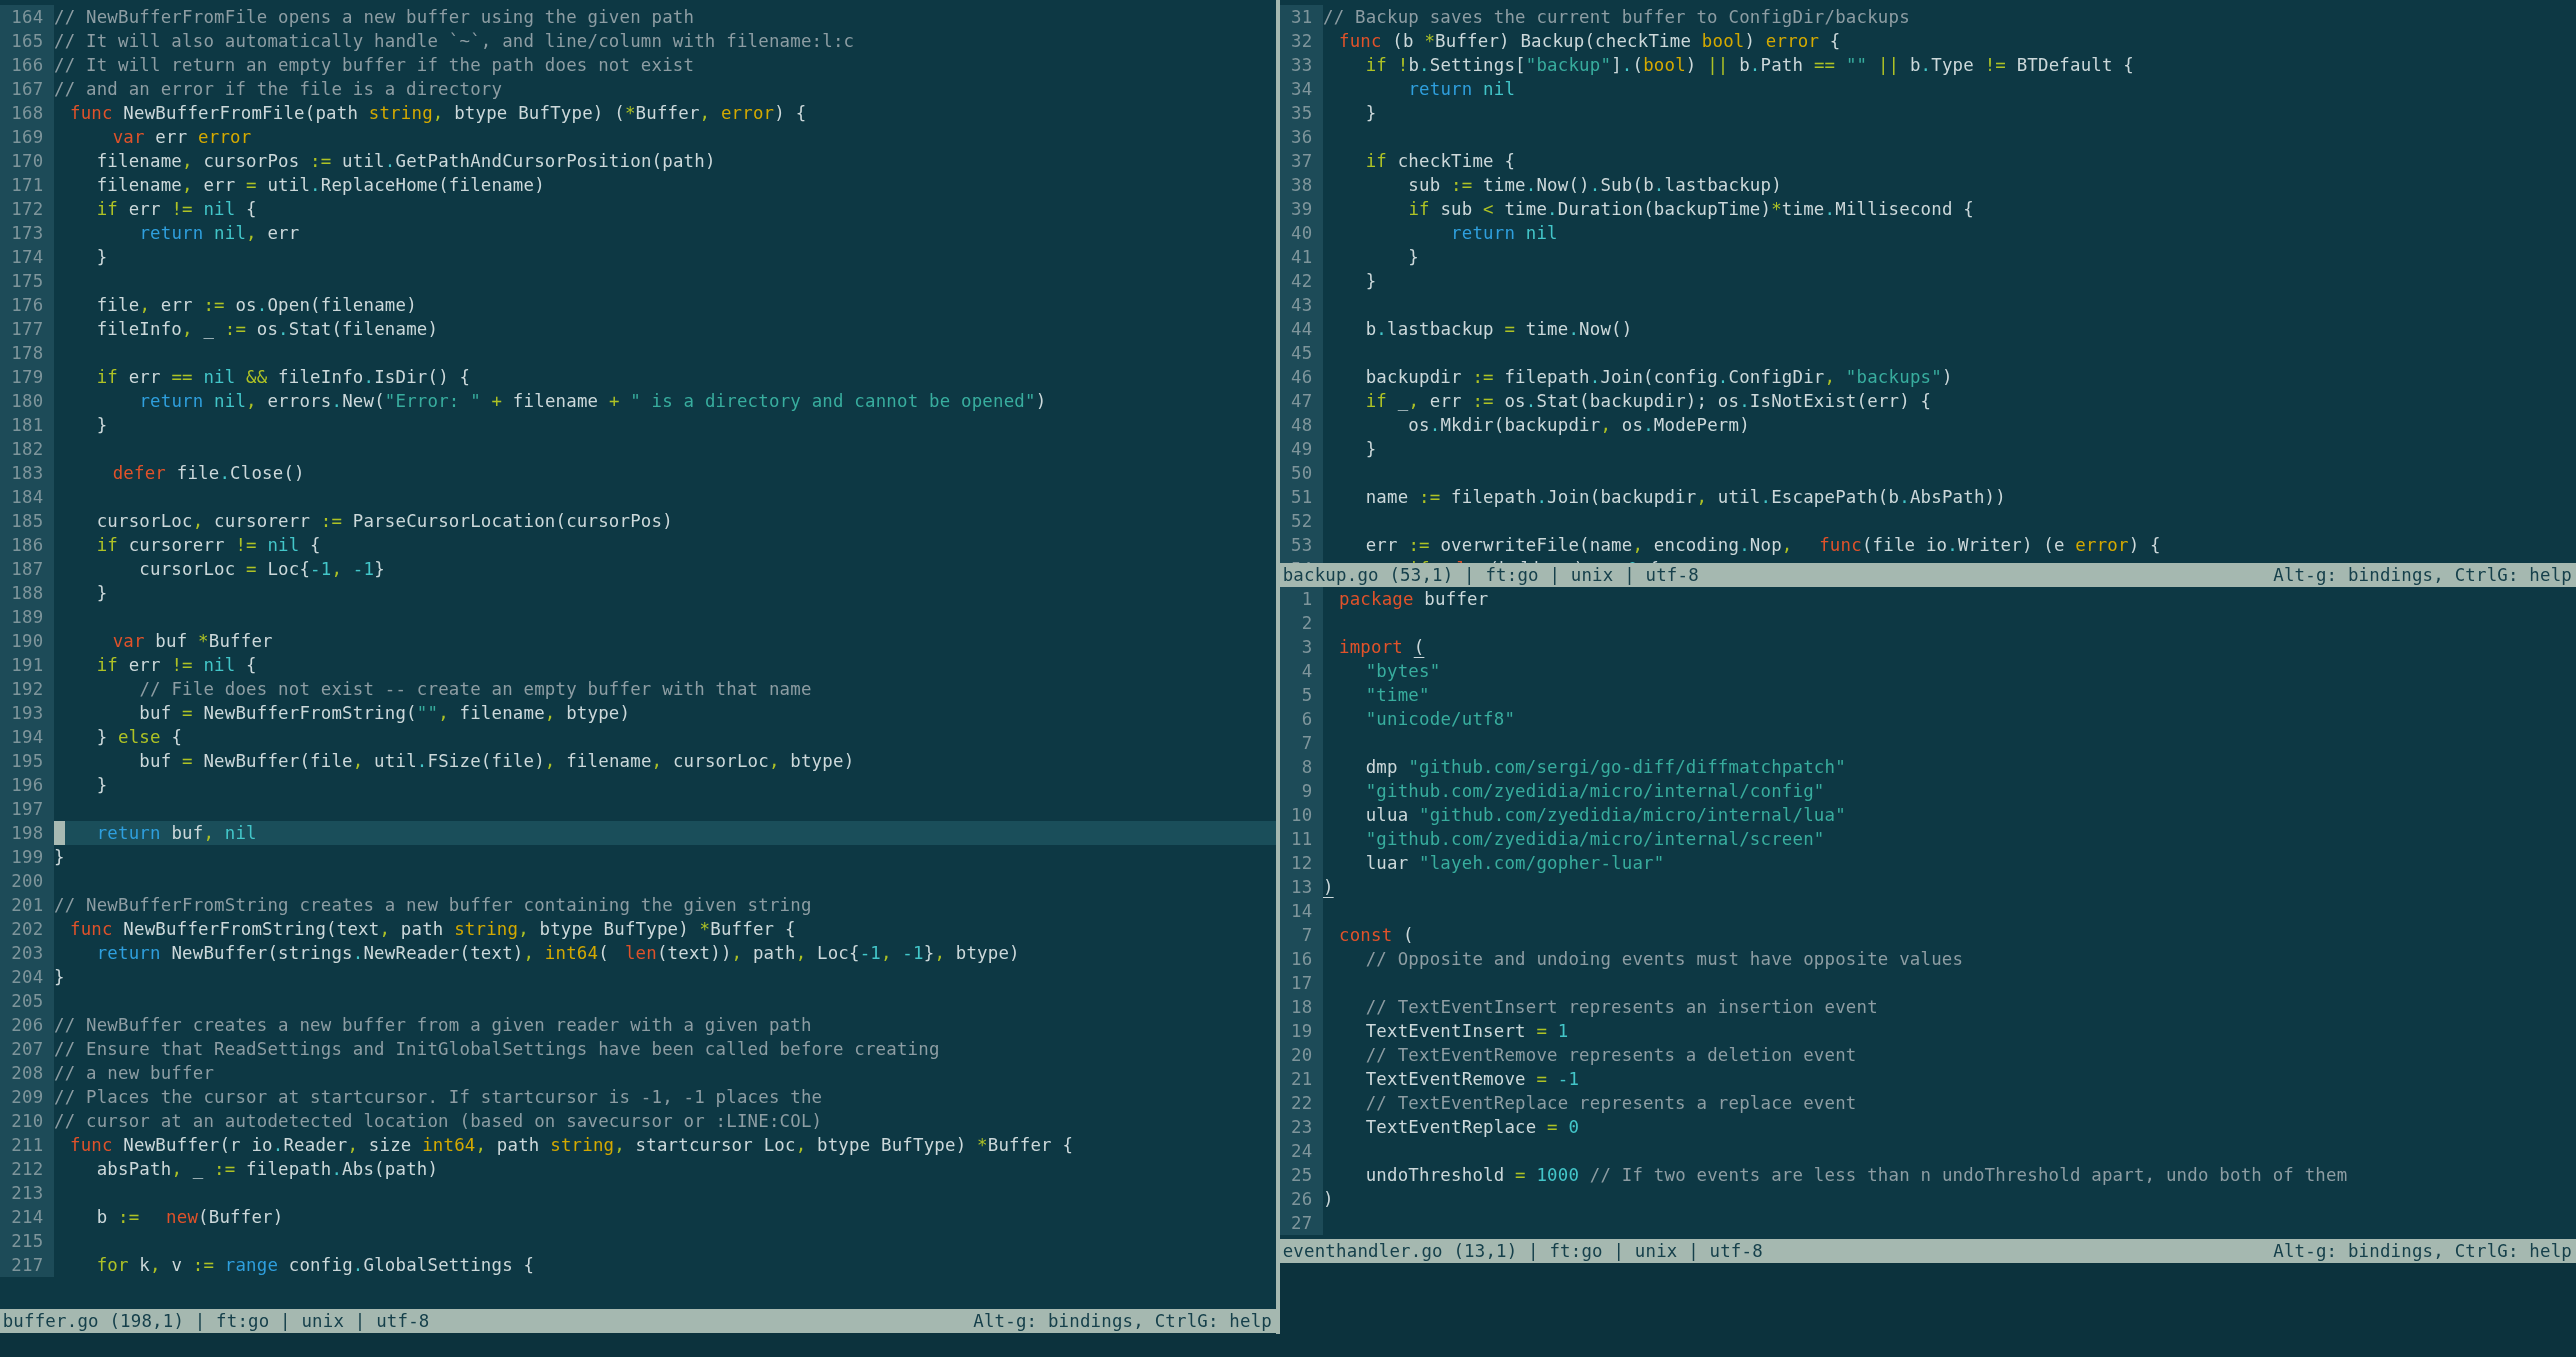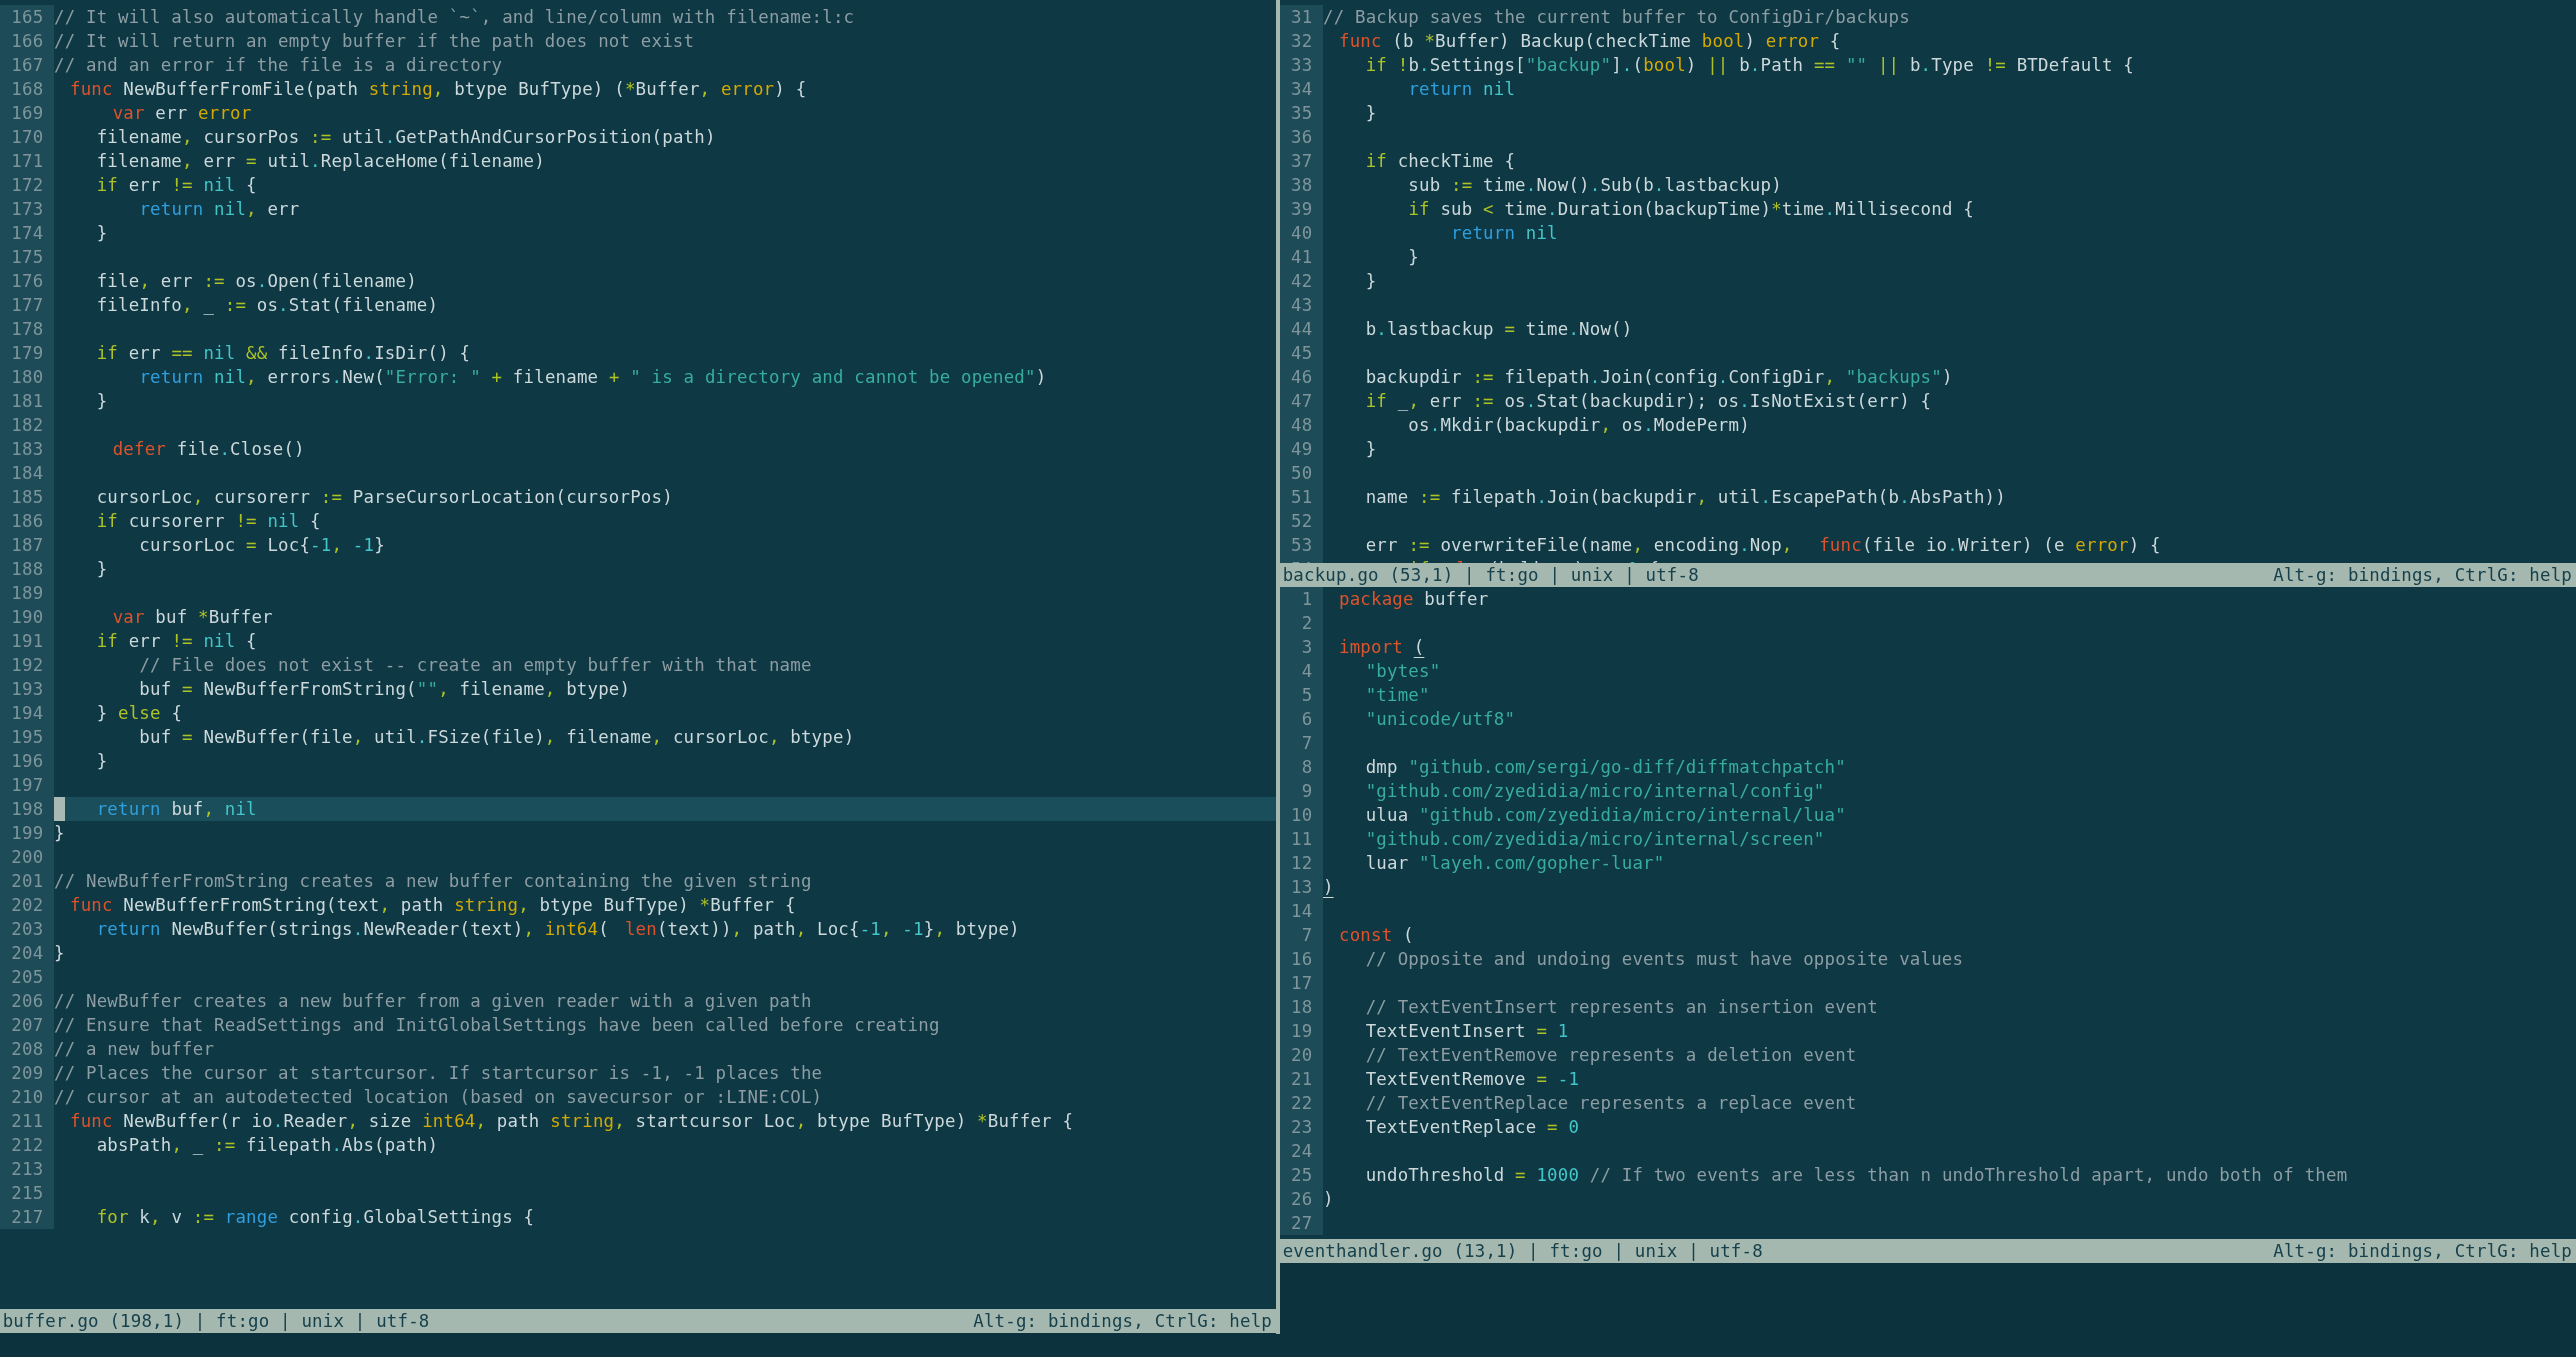--- a/index.html
+++ b/index.html
@@ -57,20 +57,24 @@
 </style>
 </head>
 <body>
 
 <div class="screen">
   <div class="main">
 
     <div class="pane-col left-col">
       <div class="codearea gw80" id="pane-left">
           <div class="row">
+            <span class="gut">164</span>
+            <span class="code"><span class="seg-c">// NewBufferFromFile opens a new buffer using the given path</span></span>
+          </div>
+          <div class="row">
             <span class="gut">165</span>
             <span class="code"><span class="seg-c">// It will also automatically handle `~`, and line/column with filename:l:c</span></span>
           </div>
           <div class="row">
             <span class="gut">166</span>
             <span class="code"><span class="seg-c">// It will return an empty buffer if the path does not exist</span></span>
           </div>
           <div class="row">
             <span class="gut">167</span>
             <span class="code"><span class="seg-c">// and an error if the file is a directory</span></span>
@@ -252,20 +256,24 @@
             <span class="gut">211</span>
             <span class="code"><span class="seg-k">func</span><span class="seg-d"> NewBuffer(r io</span><span class="seg-n">.</span><span class="seg-d">Reader</span><span class="seg-g">,</span><span class="seg-d"> size </span><span class="seg-t">int64</span><span class="seg-g">,</span><span class="seg-d"> path </span><span class="seg-t">string</span><span class="seg-g">,</span><span class="seg-d"> startcursor Loc</span><span class="seg-g">,</span><span class="seg-d"> btype BufType) </span><span class="seg-g">*</span><span class="seg-d">Buffer {</span></span>
           </div>
           <div class="row">
             <span class="gut">212</span>
             <span class="code"><span class="seg-d">    absPath</span><span class="seg-g">,</span><span class="seg-d"> _ </span><span class="seg-g">:=</span><span class="seg-d"> filepath</span><span class="seg-n">.</span><span class="seg-d">Abs(path)</span></span>
           </div>
           <div class="row">
             <span class="gut">213</span>
             <span class="code"></span>
+          </div>
+          <div class="row">
+            <span class="gut">214</span>
+            <span class="code"><span class="seg-d">    b </span><span class="seg-g">:=</span><span class="seg-d"> </span><span class="seg-k">new</span><span class="seg-d">(Buffer)</span></span>
           </div>
           <div class="row">
             <span class="gut">215</span>
             <span class="code"></span>
           </div>
           <div class="row">
             <span class="gut">217</span>
             <span class="code"><span class="seg-d">    </span><span class="seg-g">for</span><span class="seg-d"> k</span><span class="seg-g">,</span><span class="seg-d"> v </span><span class="seg-g">:=</span><span class="seg-d"> </span><span class="seg-b">range</span><span class="seg-d"> config</span><span class="seg-n">.</span><span class="seg-d">GlobalSettings {</span></span>
           </div>
         </div>

